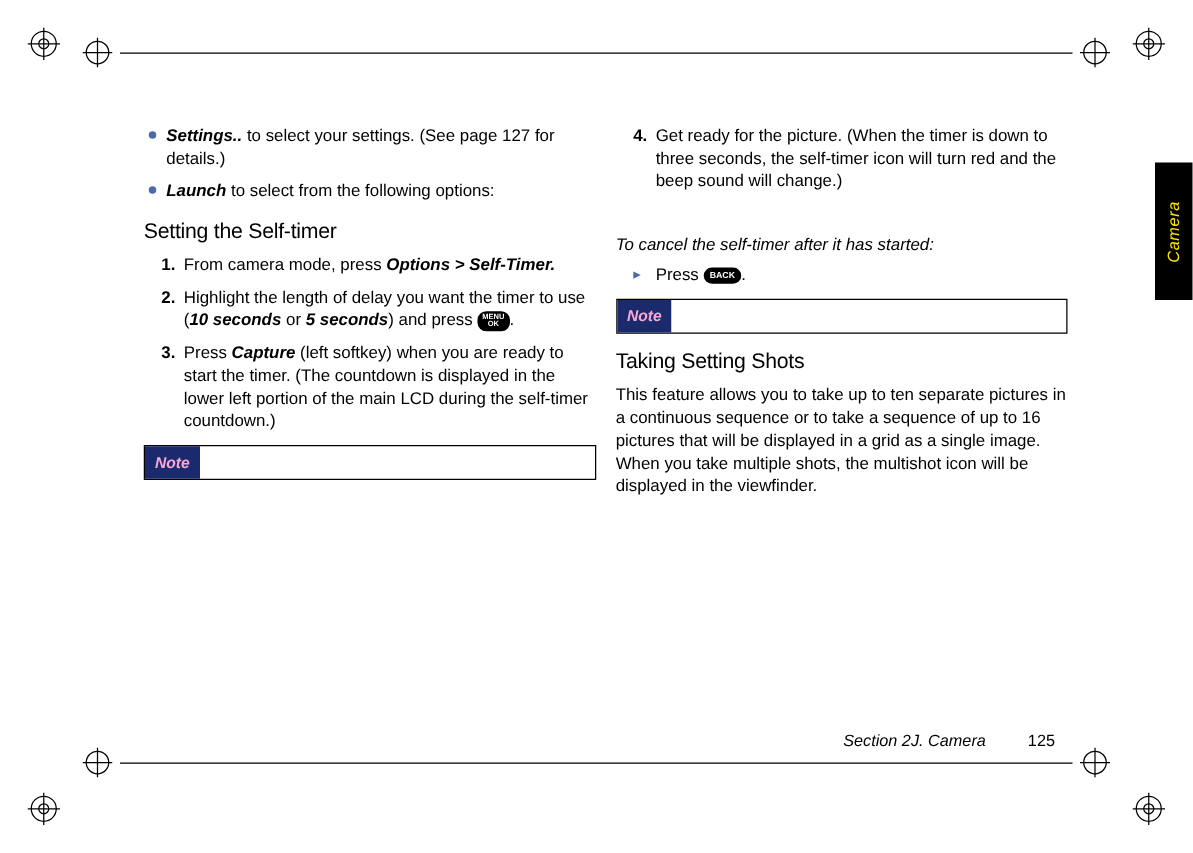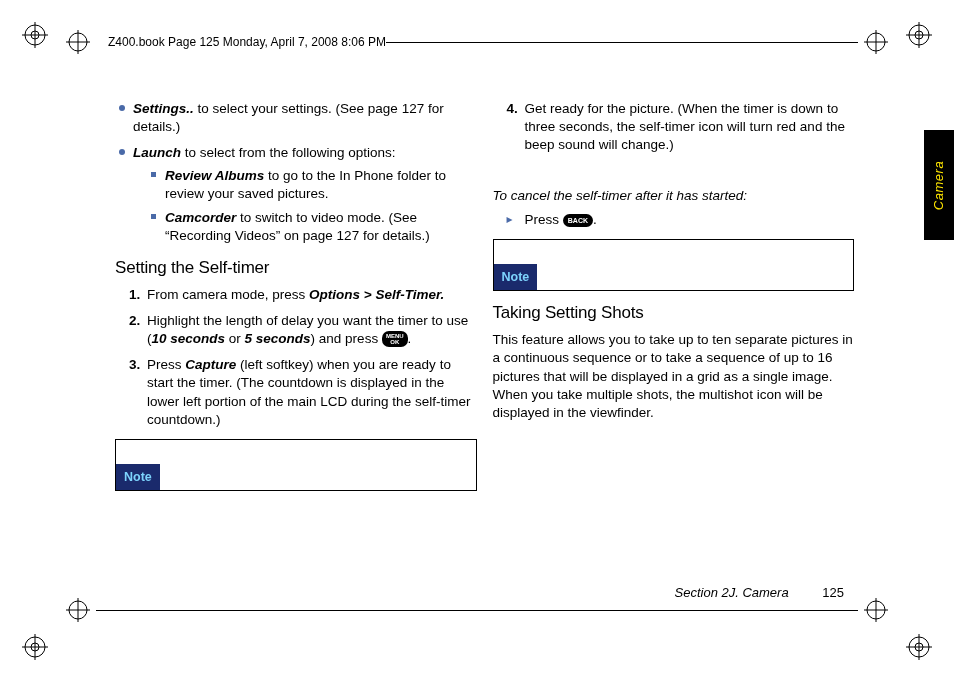--- a/index.html
+++ b/index.html
@@ -80,22 +80,22 @@
     content: "\25B8"; position: absolute; left: 0; top: 0;
     color: #4a6aa8; font-size: 12px;
   }
   .bi { font-weight: bold; font-style: italic; }
   .i { font-style: italic; }
   .note-box {
     display: flex; border: 0.5px solid #000; margin-top: 10px; margin-bottom: 6px;
     font-size: 12.5px;
   }
   .note-label {
-    background: #1a2a6c; color: #7dd3fc; font-weight: bold; 
-    padding: 6px 8px; display: flex; align-items: flex-start; margin-top: 24px;
+    background: #1a2a6c; color: #f9a8d4; font-weight: bold; font-style: italic;
+    padding: 6px 8px; display: flex; align-items: flex-start;
   }
   .note-body { padding: 6px 10px; font-style: italic; line-height: 1.3; flex:1; }
   .note-body .b { font-weight: bold; font-style: normal; }
   .key {
     display: inline-block; vertical-align: middle;
     background: #000; color: #fff;
     font-size: 7px; font-weight: bold; line-height: 1;
     border-radius: 7px; padding: 3px 5px 3px 5px;
     text-align: center; min-width: 22px;
     font-style: normal;
@@ -138,21 +138,20 @@
     </svg></div>
 
 <div class="rule-row rule-top">
   <span class="crosshair">
       <svg viewBox="0 0 24 24">
         <circle cx="12" cy="12" r="9" fill="none" stroke="#000"></circle>
         <line x1="12" y1="0" x2="12" y2="24" stroke="#000"></line>
         <line x1="0" y1="12" x2="24" y2="12" stroke="#000"></line>
       </svg>
     </span>
-  <span class="header-text">Z400.book  Page 125  Monday, April 7, 2008  8:06 PM</span>
   <span class="rule-line"></span>
   <span class="crosshair">
       <svg viewBox="0 0 24 24">
         <circle cx="12" cy="12" r="9" fill="none" stroke="#000"></circle>
         <line x1="12" y1="0" x2="12" y2="24" stroke="#000"></line>
         <line x1="0" y1="12" x2="24" y2="12" stroke="#000"></line>
       </svg>
     </span>
 </div>
 
@@ -179,28 +178,20 @@
 </div>
 
 <div class="page">
   <div class="col">
     <ul class="bullet-list">
       <li>
         <span class="bi">Settings..</span><span> to select your settings. (See page 127 for details.)</span>
       </li>
       <li>
         <span class="bi">Launch</span><span> to select from the following options:</span>
-        <ul class="sq-list">
-          <li>
-            <span class="bi">Review Albums</span><span> to go to the In Phone folder to review your saved pictures.</span>
-          </li>
-          <li>
-            <span class="bi">Camcorder</span><span> to switch to video mode. (See “Recording Videos” on page 127 for details.)</span>
-          </li>
-        </ul>
       </li>
     </ul>
 
     <h2 class="h2">Setting the Self-timer</h2>
 
     <ol class="ol">
       <li>
         <span>From camera mode, press </span><span class="bi">Options &gt; Self-Timer.</span>
       </li>
       <li>

